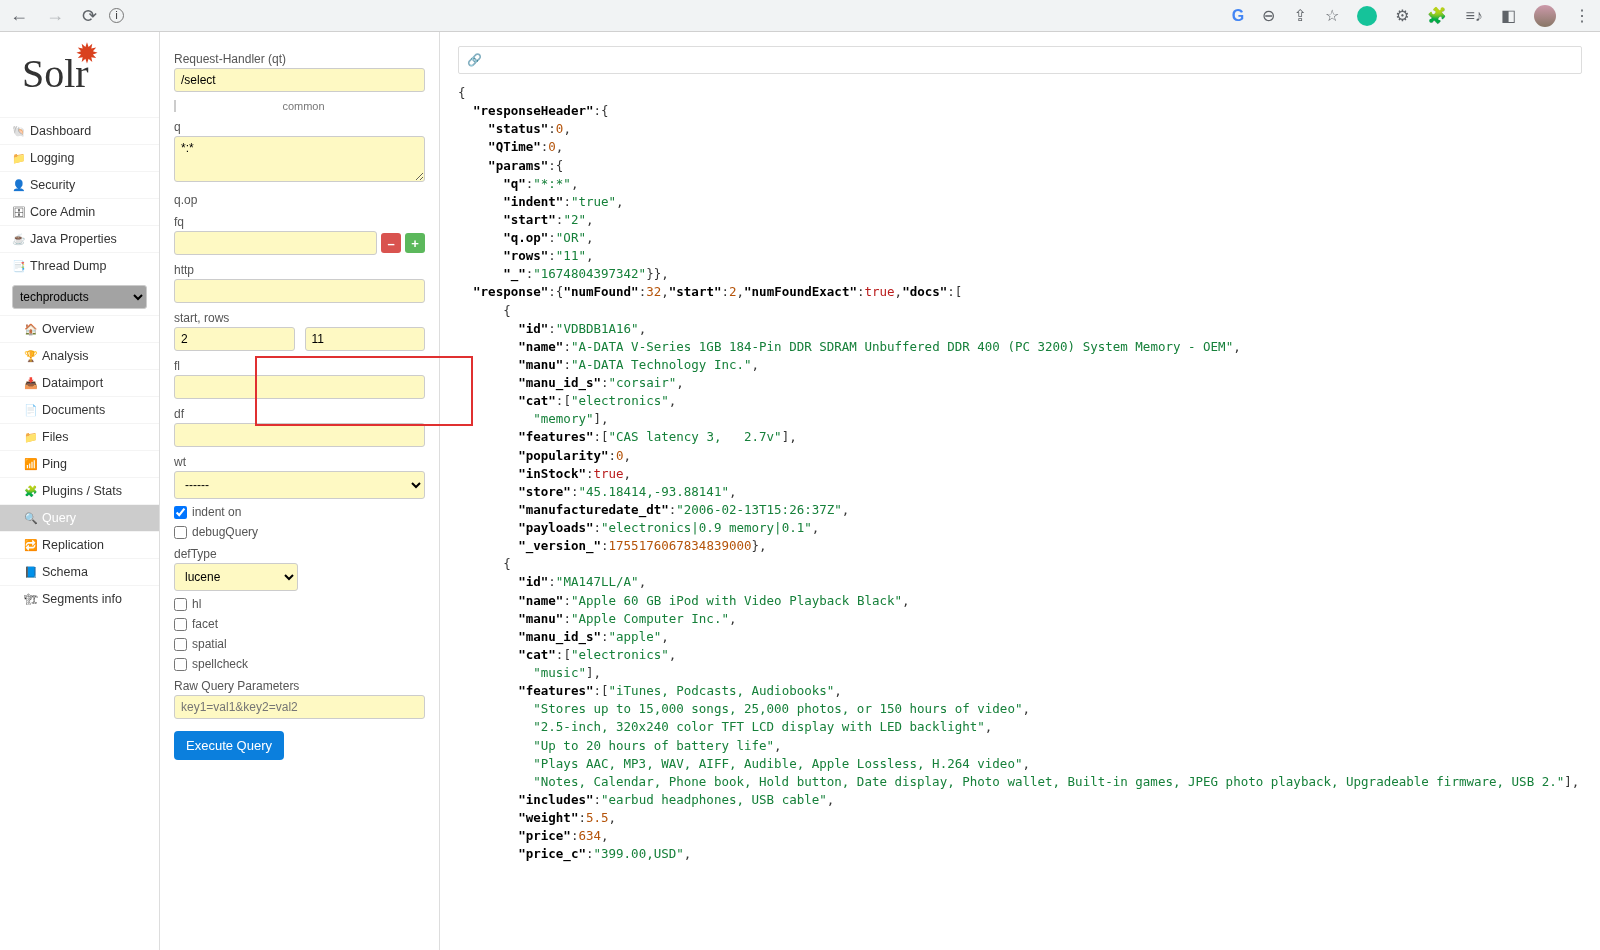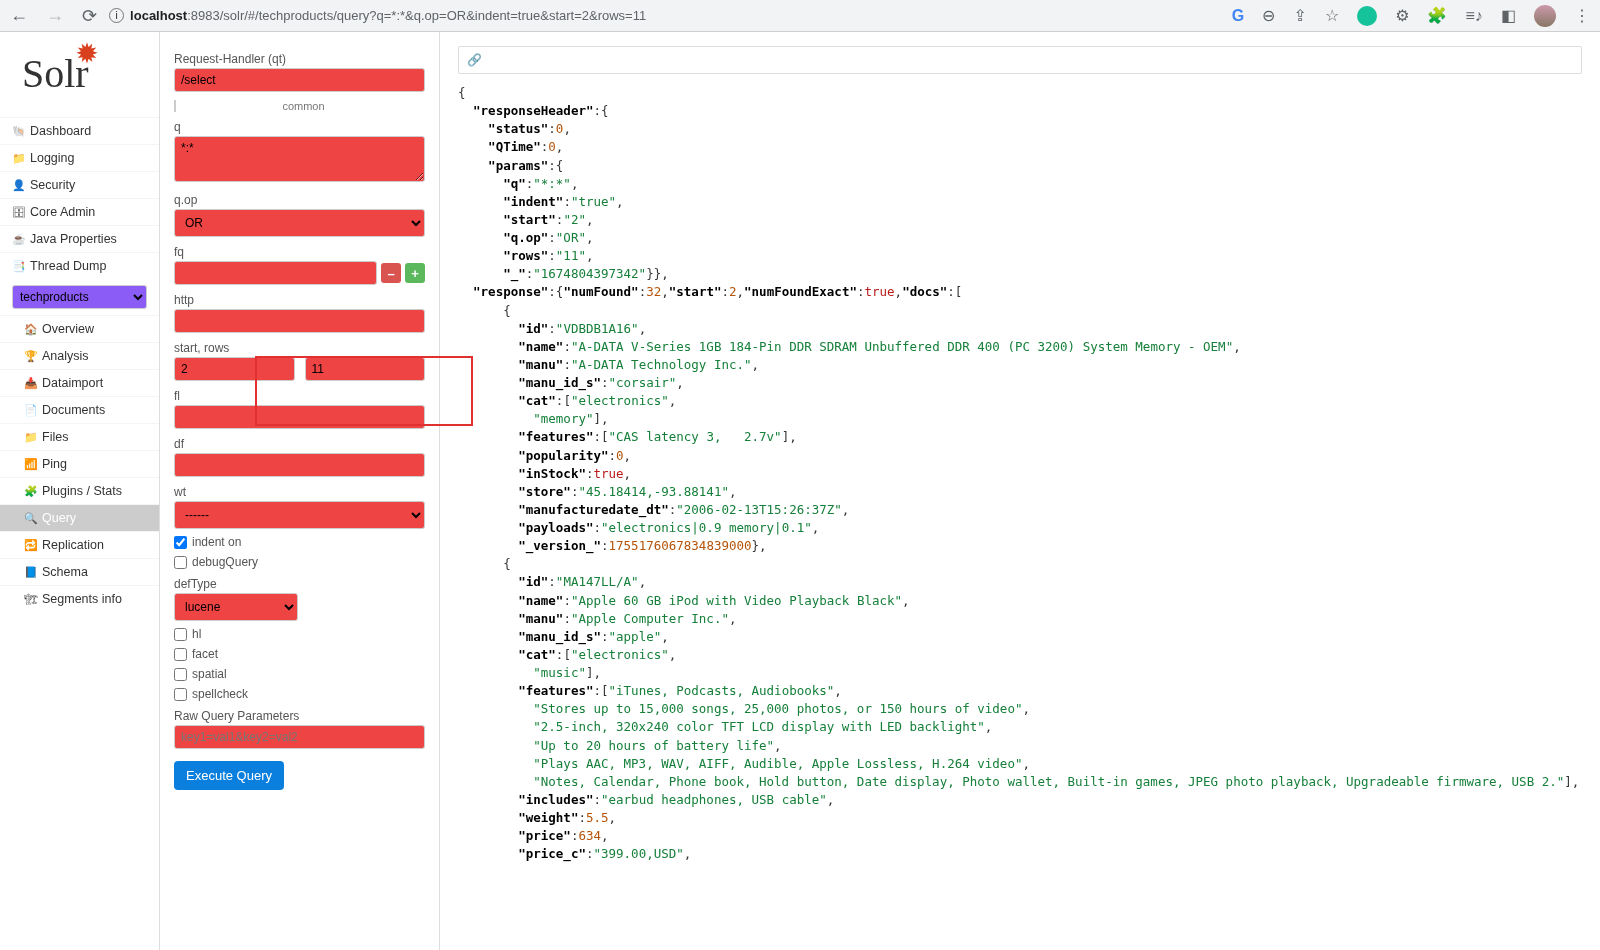--- a/index.html
+++ b/index.html
@@ -15,28 +15,28 @@
 .grammarly { width:20px; height:20px; border-radius:50%; background:#15c39a; display:inline-block;}
 .main { display: flex; height: calc(100vh - 32px); }
 .sidebar { width: 160px; border-right: 1px solid #ddd; padding: 18px 0 0 0; }
 .logo { padding: 0 22px 20px 22px; }
 .logo-text { font-family: Georgia, serif; font-size: 40px; color: #333; position: relative; }
 .logo-flare { position:absolute; top:-14px; right:-10px; color:#d9411e; font-size:28px; }
 .nav-list { list-style: none; }
 .nav-list li { padding: 6px 12px 6px 30px; color: #333; cursor: pointer; position: relative; font-size: 12.5px; border-top:1px solid #f4f4f4;}
 .nav-list li.sub { padding-left: 42px; }
 .nav-list li.active { background: #ccc; color: #fff; }
-.nav-select { margin: 6px 12px; width: calc(100% - 24px); font-size:12px; padding:3px; background:#8b5cf6; border:1px solid #ccc; border-radius:3px;}
+.nav-select { margin: 6px 12px; width: calc(100% - 24px); font-size:12px; padding:3px; background:#a3a3a3; border:1px solid #ccc; border-radius:3px;}
 .nav-icon { position:absolute; left:12px; top:7px; width:14px; height:14px; display:inline-block; font-size:11px; text-align:center;}
 .nav-list li.sub .nav-icon{ left:24px;}
 .content { flex: 1; display: flex; overflow: hidden; }
 .form-col { width: 280px; border-right: 1px solid #ddd; padding: 12px 14px; overflow-y: auto; font-size: 12px; }
 .form-col label.fld { display: block; color: #555; margin-top: 8px; margin-bottom: 2px; }
 .form-col .sect { color:#777; font-size:11px; padding-left:6px; border-left:2px solid #ccc; margin:8px 0 4px 0;text-align:center;}
-.txt { width: 100%; border: 1px solid #ccc; border-radius: 3px; padding: 4px 6px; font-size: 12px; background:#ef4444;}
+.txt { width: 100%; border: 1px solid #ccc; border-radius: 3px; padding: 4px 6px; font-size: 12px; background:#fef9c3;}
 textarea.txt { resize: vertical; height: 46px; font-family: inherit;}
 select.txt { height: 28px; }
 .half { display:flex; gap:10px; }
 .half .txt{ flex:1; }
 .fq-row{ display:flex; gap:4px; align-items:center;}
 .fq-row .txt{ flex:1;}
 .sq{ width:20px;height:20px;border-radius:3px;display:inline-flex;align-items:center;justify-content:center;color:#fff;font-weight:bold;font-size:13px;}
 .sq.minus{background:#d9534f;} .sq.plus{background:#5cb85c;}
 .chk { margin-top:6px; display:flex; align-items:center; gap:5px; color:#555;}
 .btn-exec{ background:#0b7fdd; color:#fff; border:none; border-radius:4px; padding:7px 12px; font-size:13px; margin-top:12px; cursor:pointer;}
@@ -55,21 +55,20 @@
 <body>
 
 <div class="browser-chrome">
   <div class="nav-arrows">
     <span>←</span>
     <span style="opacity:.4">→</span>
     <span>⟳</span>
   </div>
   <div class="addr-bar">
     <span style="border:1px solid #777;border-radius:50%;width:15px;height:15px;display:inline-flex;align-items:center;justify-content:center;font-size:10px;">i</span>
-    <span><b>localhost</b><span class="proto">:8983/solr/#/techproducts/query?q=*:*&amp;q.op=OR&amp;indent=true&amp;start=2&amp;rows=11</span></span>
   </div>
   <div class="toolbar-icons">
     <span style="font-weight:bold;color:#4285f4">G</span>
     <span>⊖</span>
     <span>⇪</span>
     <span>☆</span>
     <span class="grammarly"></span>
     <span>⚙</span>
     <span>🧩</span>
     <span>≡♪</span>
@@ -115,21 +114,20 @@
 
     <div class="form-col">
       <label class="fld">Request-Handler (qt)</label>
       <input class="txt" value="/select" style="">
       <div class="sect">common</div>
 
       <label class="fld">q</label>
       <textarea class="txt" style="">*:*</textarea>
 
       <label class="fld">q.op</label>
-      <select class="txt"><option>OR</option></select>
 
       <label class="fld">fq</label>
       <div class="fq-row">
         <input class="txt" style="">
         <span class="sq minus">–</span>
         <span class="sq plus">+</span>
       </div>
 
       <label class="fld">http</label>
       <input class="txt" style="">

